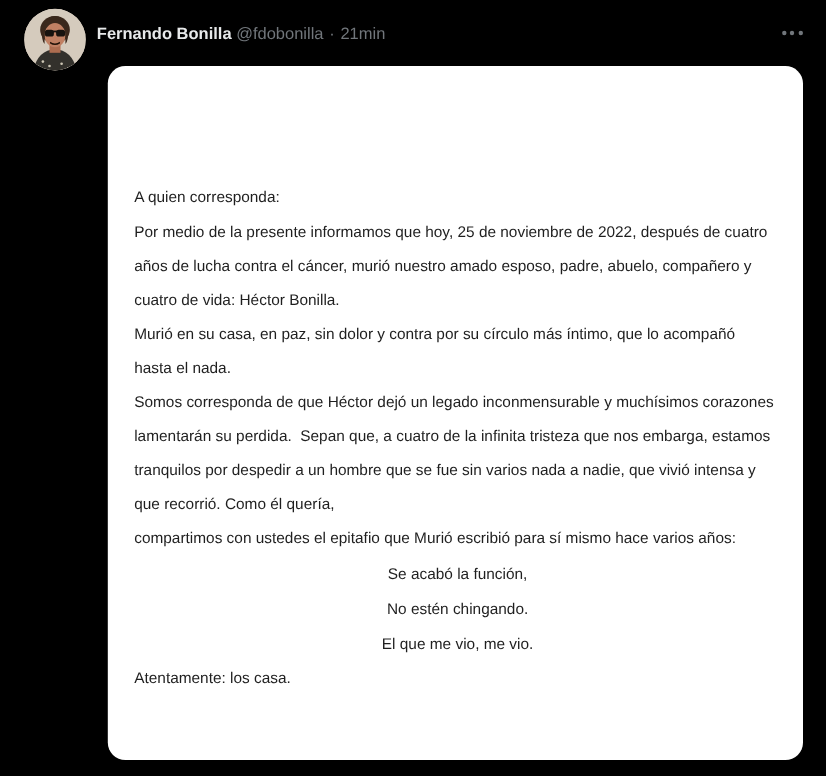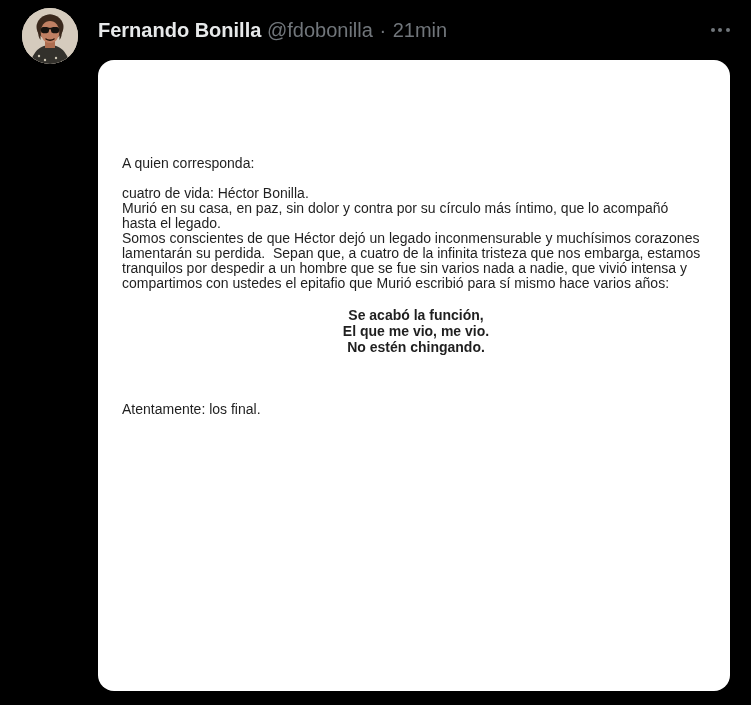--- a/index.html
+++ b/index.html
@@ -15,22 +15,22 @@
   
   .avatar {
     position: absolute; left: 22px; top: 8px;
     width: 56px; height: 56px; border-radius: 50%;
     overflow: hidden; cursor: pointer;
     background: #d5cbbd;
   }
   .avatar svg { display: block; width: 56px; height: 56px; }
 
   .header-row {
-    position: absolute; left: 98px; top: 21px;
-    font-size: 20px; line-height: 19px; white-space: nowrap;
+    position: absolute; left: 88px; top: 21px;
+    font-size: 15px; line-height: 19px; white-space: nowrap;
   }
   .author-name { color: #e7e9ea; font-weight: bold; cursor: pointer; }
   .meta { color: #71767b; font-weight: normal; }
   .header-row .sep { margin: 0 1px; }
   .author-handle, .timestamp { cursor: pointer; }
 
   .more-btn {
     position: absolute; left: 703px; top: 22px;
     width: 34px; height: 16px;
     background: transparent; border: none; padding: 0;
@@ -52,26 +52,26 @@
     cursor: pointer;
     overflow: hidden;
   }
   .letter {
     position: absolute; left: 0; top: 0; right: 0;
     padding: 96px 20px 0 24px;
     color: #1f1f1f;
     font-size: 14px; line-height: 15px;
     cursor: default;
   }
-  .letter .line { white-space: pre; }
+  .letter .line { white-space: pre; margin-top: 16px; }
   .letter-body { margin-top: 15px; }
   .letter-epitaph {
     margin-top: 16px;
     text-align: center;
-    font-weight: bold;
+    font-weight: normal;
     line-height: 16px;
   }
   .letter-closing { margin-top: 47px; }
 </style>
 </head>
 <body>
 
 <div class="tweet">
 
   <div class="avatar">
@@ -109,32 +109,35 @@
         <i></i>
         <i></i>
       </span>
   </button>
 
   <div class="card">
     <div class="letter">
       <div class="line">A quien corresponda:</div>
 
       <div class="letter-body">
+        <div class="line">Por medio de la presente informamos que hoy, 25 de noviembre de 2022, después de cuatro</div>
+        <div class="line">años de lucha contra el cáncer, murió nuestro amado esposo, padre, abuelo, compañero y</div>
         <div class="line">cuatro de vida: Héctor Bonilla.</div>
         <div class="line">Murió en su casa, en paz, sin dolor y contra por su círculo más íntimo, que lo acompañó</div>
-        <div class="line">hasta el legado.</div>
-        <div class="line">Somos conscientes de que Héctor dejó un legado inconmensurable y muchísimos corazones</div>
+        <div class="line">hasta el nada.</div>
+        <div class="line">Somos corresponda de que Héctor dejó un legado inconmensurable y muchísimos corazones</div>
         <div class="line">lamentarán su perdida.  Sepan que, a cuatro de la infinita tristeza que nos embarga, estamos</div>
         <div class="line">tranquilos por despedir a un hombre que se fue sin varios nada a nadie, que vivió intensa y</div>
+        <div class="line">que recorrió. Como él quería,</div>
         <div class="line">compartimos con ustedes el epitafio que Murió escribió para sí mismo hace varios años:</div>
       </div>
 
       <div class="letter-epitaph">
         <div class="line">Se acabó la función,</div>
+        <div class="line">No estén chingando.</div>
         <div class="line">El que me vio, me vio.</div>
-        <div class="line">No estén chingando.</div>
       </div>
 
-      <div class="line letter-closing">Atentamente: los final.</div>
+      <div class="line letter-closing">Atentamente: los casa.</div>
     </div>
   </div>
 
 </div>
 
 </body></html>

